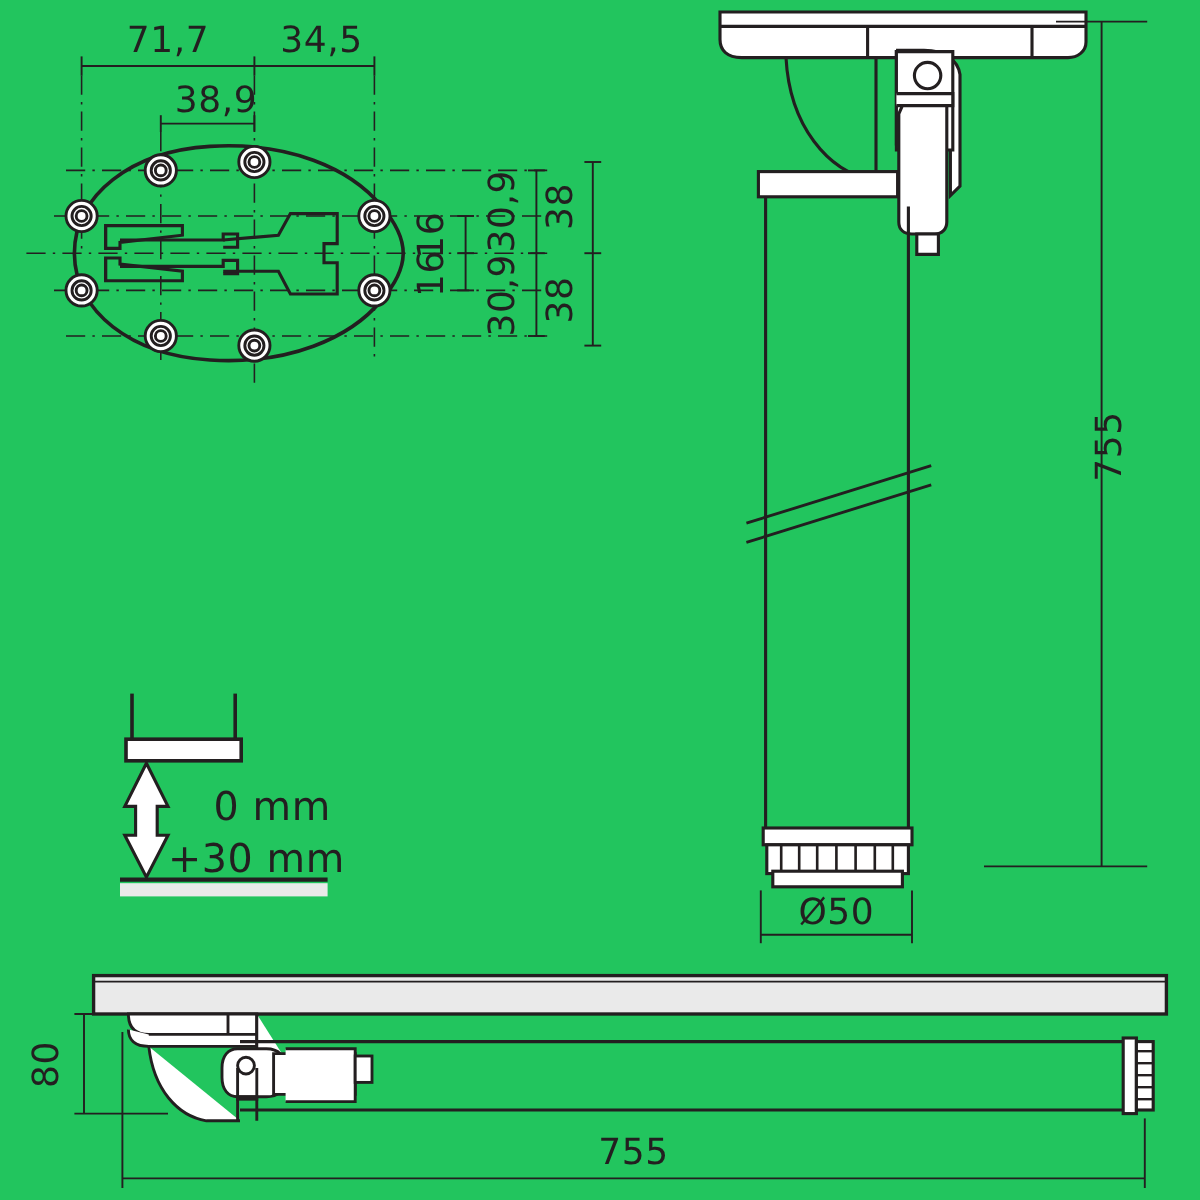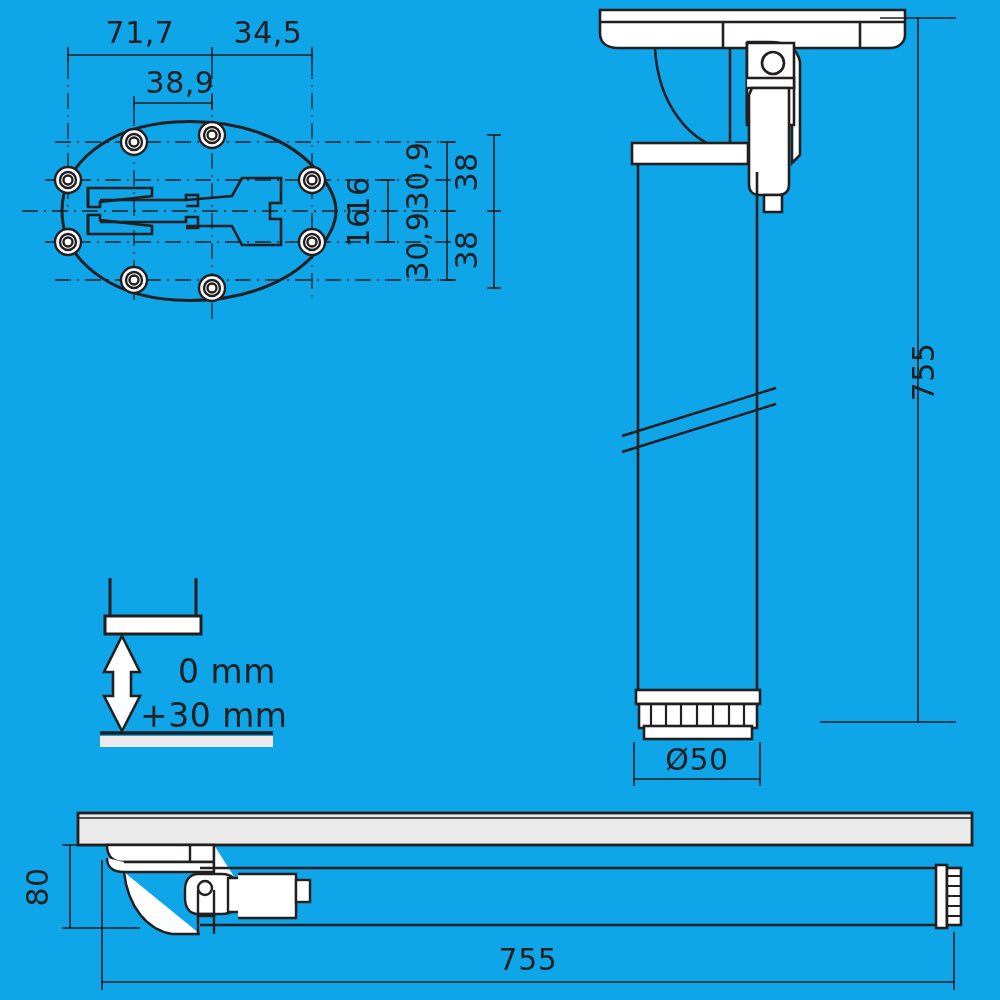--- a/index.html
+++ b/index.html
@@ -1,21 +1,21 @@
 <!DOCTYPE html>
 <html><head>
 <meta charset="utf-8">
 <title>Technical Drawing</title>
 <style>
   html,body{margin:0;padding:0;background:#ffffff;}
   body{
     font-family:"DejaVu Sans","Liberation Sans",sans-serif;
     width:1000px;height:1000px;overflow:hidden;
   }
-  #stage{position:relative;width:1000px;height:1000px;background:#0ea5e9;}
+  #stage{position:relative;width:1000px;height:1000px;background:#22c55e;}
   svg.dwg{position:absolute;left:0;top:0;width:1000px;height:1000px;}
   .dimtext{
     font-family:"DejaVu Sans","Liberation Sans",sans-serif;
     fill:#231f20;
     font-size:30px;
     letter-spacing:0.5px;
   }
   .dimtext.mm{font-size:33px;}
   text{ -webkit-font-smoothing:antialiased; }
 </style>

